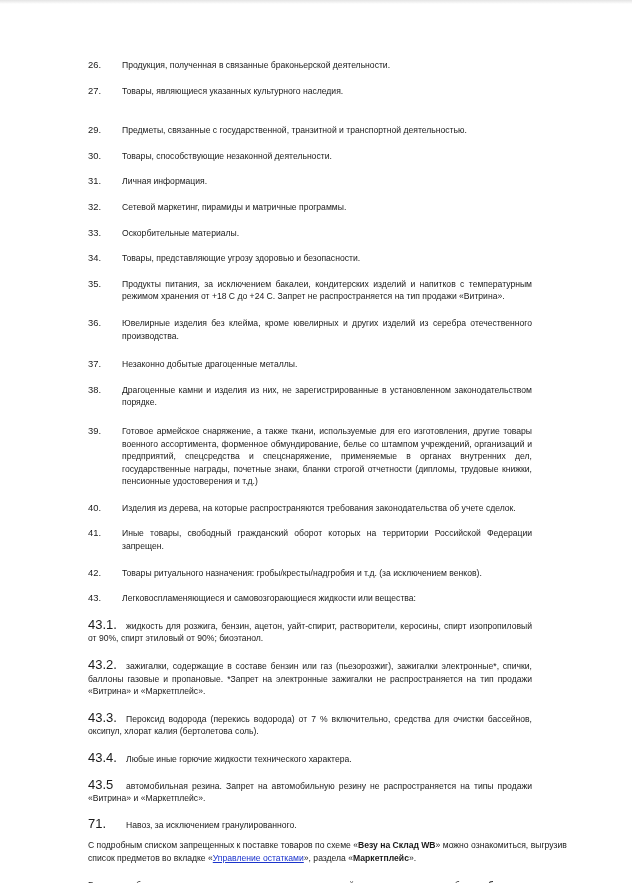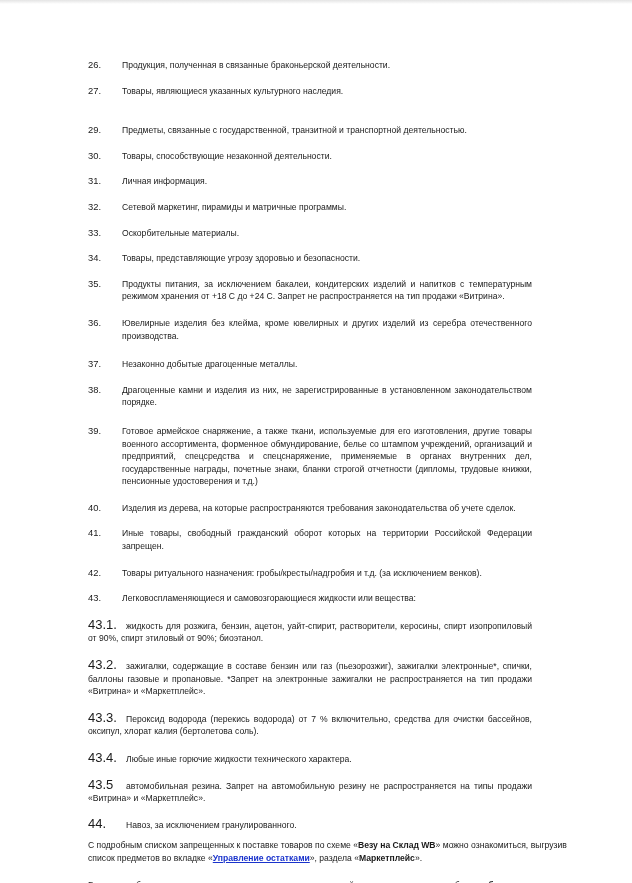--- a/index.html
+++ b/index.html
@@ -53,21 +53,21 @@
     }
     .gap-s { height: 13px; }
     .gap-m { height: 14px; }
     .gap-l { height: 16px; }
     .para {
       width: 480px;
     }
     .para b { font-weight: bold; }
     .para a {
       color: #1a33cc;
-      font-weight: bold;
+      font-weight: normal;
       text-decoration: underline;
     }
   </style>
 </head>
 <body>
 
 <div class="top-shadow"></div>
 
 <div class="doc">
 
@@ -172,21 +172,21 @@
   <div class="gap-m"></div>
   <div class="sub">
     <span class="snum">43.4.</span><span>Любые иные горючие жидкости технического характера.</span>
   </div>
   <div class="gap-s"></div>
   <div class="sub">
     <span class="snum">43.5</span><span>автомобильная резина. Запрет на автомобильную резину не распространяется на типы продажи «Витрина» и «Маркетплейс».</span>
   </div>
   <div class="gap-s"></div>
   <div class="sub">
-    <span class="snum">44.</span><span>Навоз, за исключением гранулированного.</span>
+    <span class="snum">71.</span><span>Навоз, за исключением гранулированного.</span>
   </div>
   <div style="height:8px"></div>
 
   <div class="para">
     <span>С подробным списком запрещенных к поставке товаров по схеме «</span><b>Везу на Склад WB</b><span>» можно ознакомиться, выгрузив список предметов во вкладке «</span><a href="#">Управление остатками</a><span>», раздела «</span><b>Маркетплейс</b><span>».</span>
   </div>
   <div style="height:14px"></div>
   <div class="para">
     <span>В случае добавления в ассортимент товаров указанных категорий, такие карточки товаров будут </span><b>заблокированы</b><span>.</span>
   </div>

